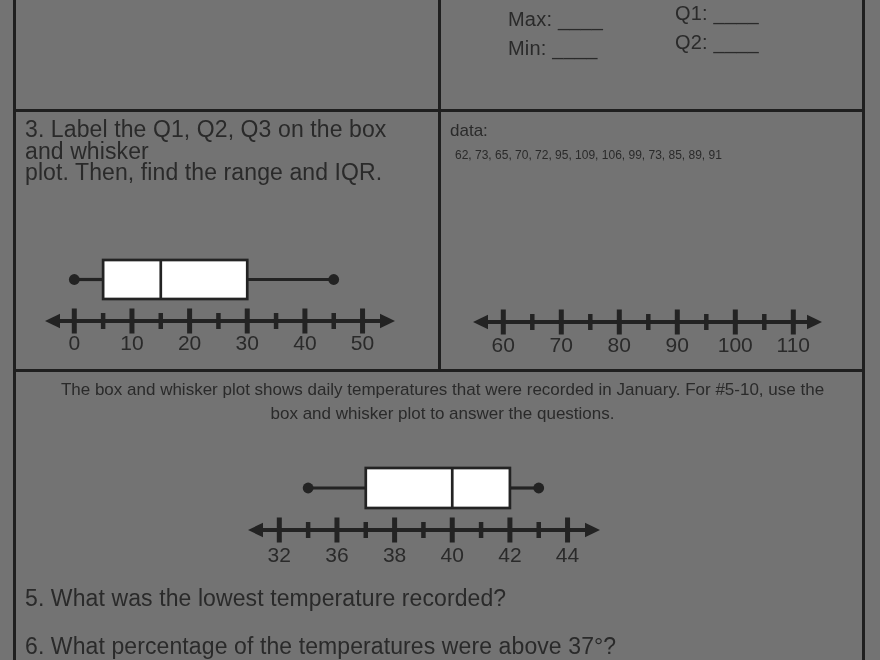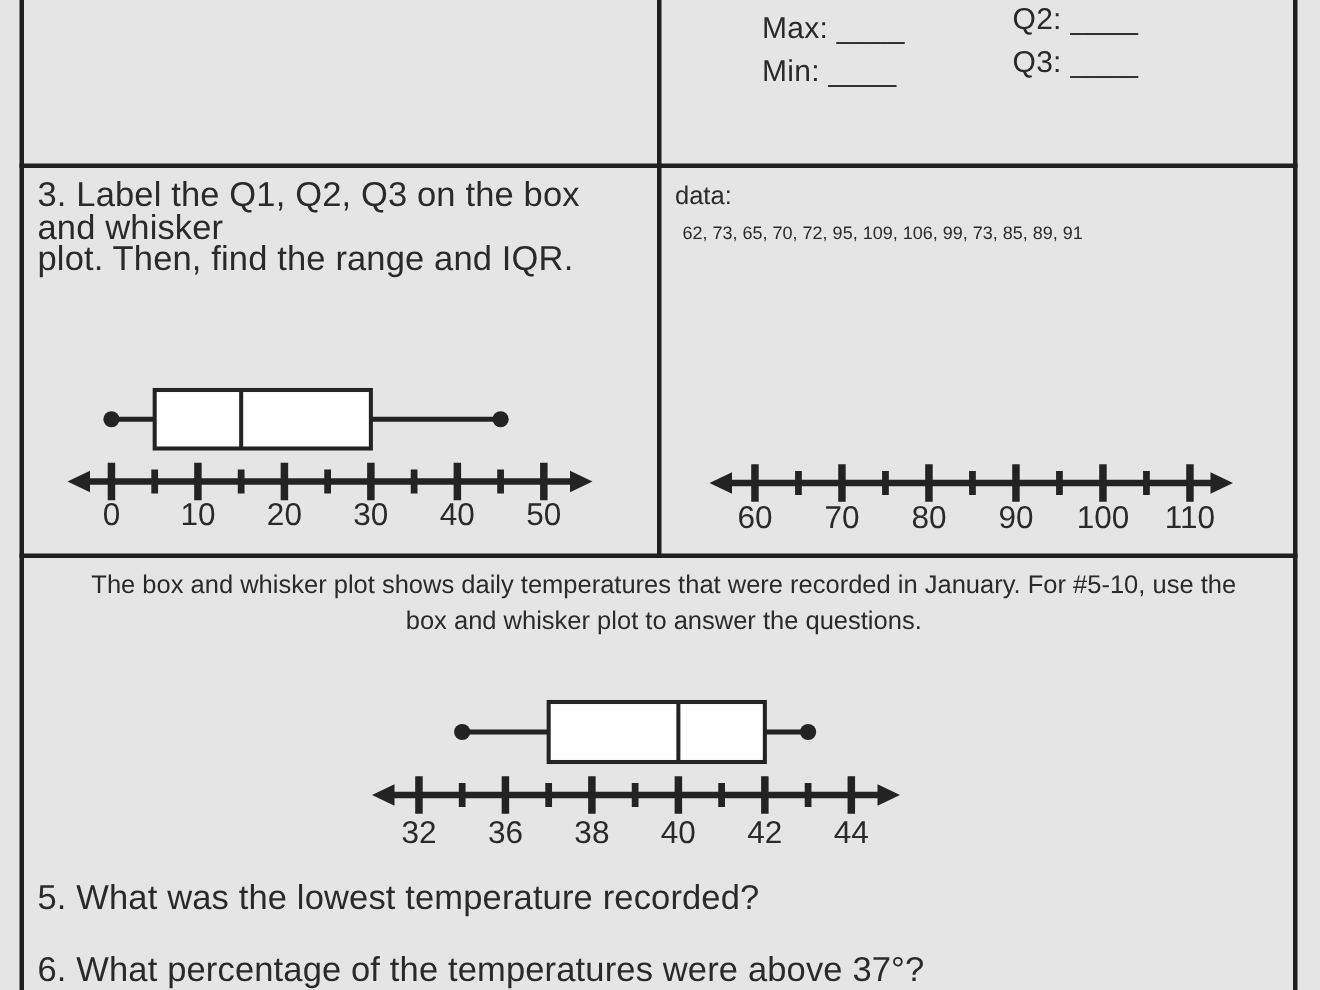--- a/index.html
+++ b/index.html
@@ -1,18 +1,18 @@
 <!DOCTYPE html>
 <html><head>
 <meta charset="utf-8">
 <style>
   html,body{margin:0;padding:0;background:#ffffff;}
   .page{
     position:relative;width:880px;height:660px;overflow:hidden;
-    background:#e5e5e5;color:#232323;
+    background:#737373;color:#232323;
     font-family:"Liberation Sans","DejaVu Sans",sans-serif;
   }
   .border{position:absolute;background:#1f1f1f;}
   .txt{position:absolute;color:#2a2a2a;}
   .q-text{font-size:23px;line-height:21.5px;letter-spacing:.1px;}
   .q4-block{font-size:17px;line-height:25px;}
   .q4-block .data-line{font-size:12px;padding-left:5px;white-space:nowrap;}
   .intro{font-size:17px;line-height:24px;}
   .stats{font-size:20px;line-height:29px;letter-spacing:.2px;}
   .stats div{white-space:nowrap;}
@@ -27,22 +27,22 @@
   <div class="border" style="left:862px;top:0;width:3px;height:660px;"></div>
   <div class="border" style="left:438px;top:0;width:3px;height:372px;"></div>
   <div class="border" style="left:13px;top:109px;width:852px;height:3px;"></div>
   <div class="border" style="left:13px;top:369px;width:852px;height:3px;"></div>
 
   <div class="txt stats" style="left:508px;top:5px;">
     <div>Max: ____</div>
     <div>Min: ____</div>
   </div>
   <div class="txt stats" style="left:675px;top:-1px;line-height:28.5px;">
+    <div>Q1: ____</div>
     <div>Q2: ____</div>
-    <div>Q3: ____</div>
   </div>
 
   <div class="txt q-text" style="left:25px;top:119px;width:405px;">
     <div>3. Label the Q1, Q2, Q3 on the box and whisker</div>
     <div>plot. Then, find the range and IQR.</div>
   </div>
   <svg id="fig-q3" class="fig" style="left:35px;top:250px;" width="370" height="112">
       <line x1="39.3" y1="29.5" x2="68.125" y2="29.5" stroke="#232323" stroke-width="3.2"></line>
       <line x1="212.25" y1="29.5" x2="298.725" y2="29.5" stroke="#232323" stroke-width="3.2"></line>
       <rect x="68.125" y="10" width="144.125" height="39" fill="#ffffff" stroke="#232323" stroke-width="2.7"></rect>

